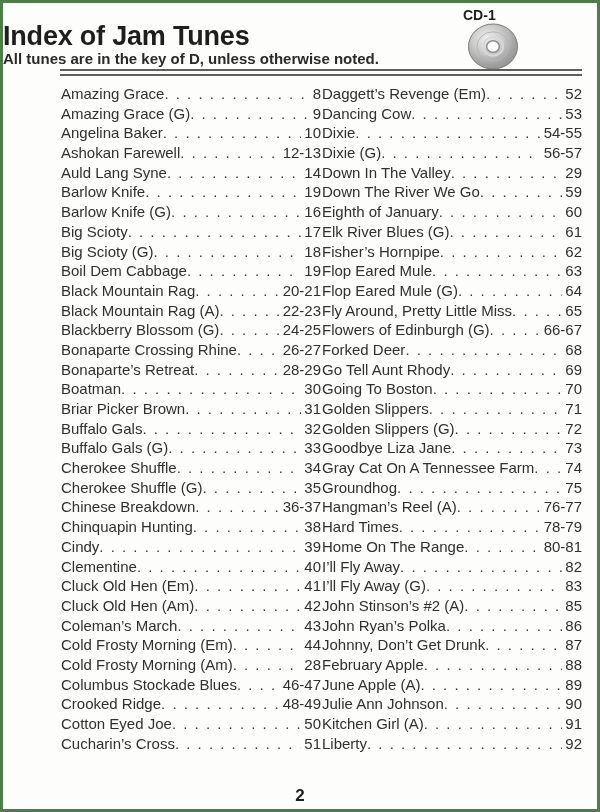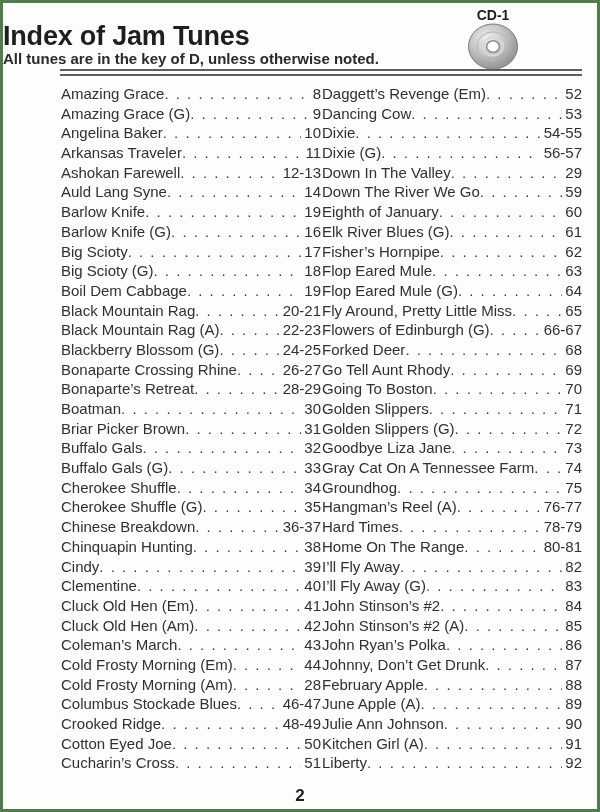--- a/index.html
+++ b/index.html
@@ -31,21 +31,21 @@
   }
   .rule{
     margin:2px 15px 0 57px;
     height:7px;
     border-top:2px solid var(--rule-gray);
     border-bottom:2px solid var(--rule-gray);
   }
   
   .cd{
     position:absolute; top:5px; left:460px; width:60px;
-    text-align:center; z-index:2;
+    text-align:left; z-index:2;
   }
   .cd-label{
     display:block; font-weight:bold; font-size:14px; line-height:15px; color:#1e1e1e;
   }
   .cd svg{ display:block; margin:0 auto; }
   
   .columns{
     display:flex; gap:1px;
     padding:8px 15px 0 58px;
   }
@@ -115,25 +115,20 @@
     <span class="dots"></span>
     <span class="p">9</span>
   </li>
 
   <li class="row">
     <span class="t">Angelina Baker</span>
     <span class="dots"></span>
     <span class="p">10</span>
   </li>
 
-  <li class="row">
-    <span class="t">Arkansas Traveler</span>
-    <span class="dots"></span>
-    <span class="p">11</span>
-  </li>
 
   <li class="row">
     <span class="t">Ashokan Farewell</span>
     <span class="dots"></span>
     <span class="p">12-13</span>
   </li>
 
   <li class="row">
     <span class="t">Auld Lang Syne</span>
     <span class="dots"></span>
@@ -464,25 +459,20 @@
     <span class="dots"></span>
     <span class="p">82</span>
   </li>
 
   <li class="row">
     <span class="t">I’ll Fly Away (G)</span>
     <span class="dots"></span>
     <span class="p">83</span>
   </li>
 
-  <li class="row">
-    <span class="t">John Stinson’s #2</span>
-    <span class="dots"></span>
-    <span class="p">84</span>
-  </li>
 
   <li class="row">
     <span class="t">John Stinson’s #2 (A)</span>
     <span class="dots"></span>
     <span class="p">85</span>
   </li>
 
   <li class="row">
     <span class="t">John Ryan’s Polka</span>
     <span class="dots"></span>

